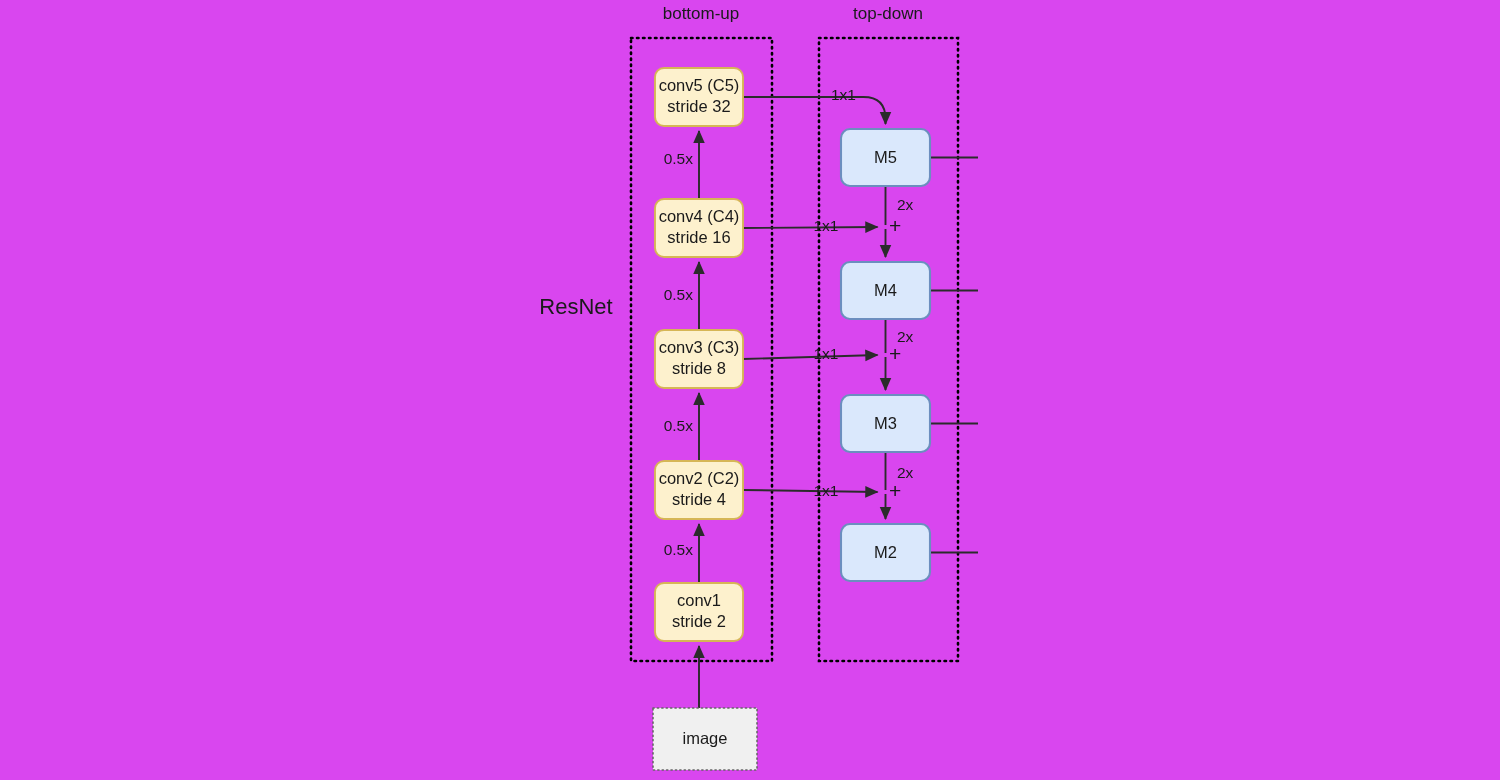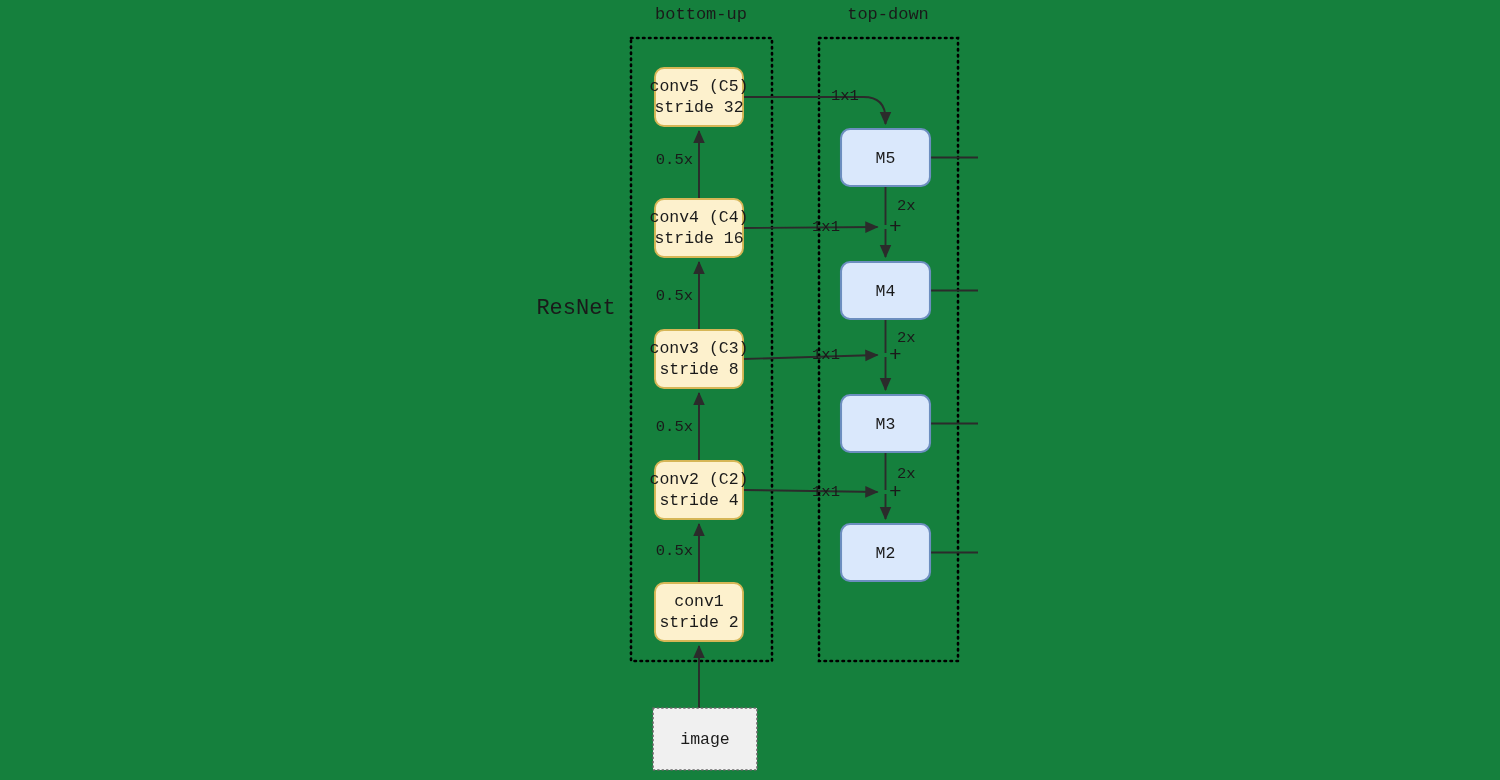--- a/index.html
+++ b/index.html
@@ -4,22 +4,22 @@
 <style>
   html, body {
     margin: 0;
     padding: 0;
     background: #ffffff;
   }
   #canvas {
     position: relative;
     width: 1500px;
     height: 780px;
-    background: #15803d;
-    font-family: Liberation Mono, monospace;
+    background: #d946ef;
+    font-family: Liberation Sans, sans-serif;
     overflow: hidden;
   }
   #diagram-svg {
     position: absolute;
     left: 0;
     top: 0;
     width: 1500px;
     height: 780px;
   }
   .group-label {

